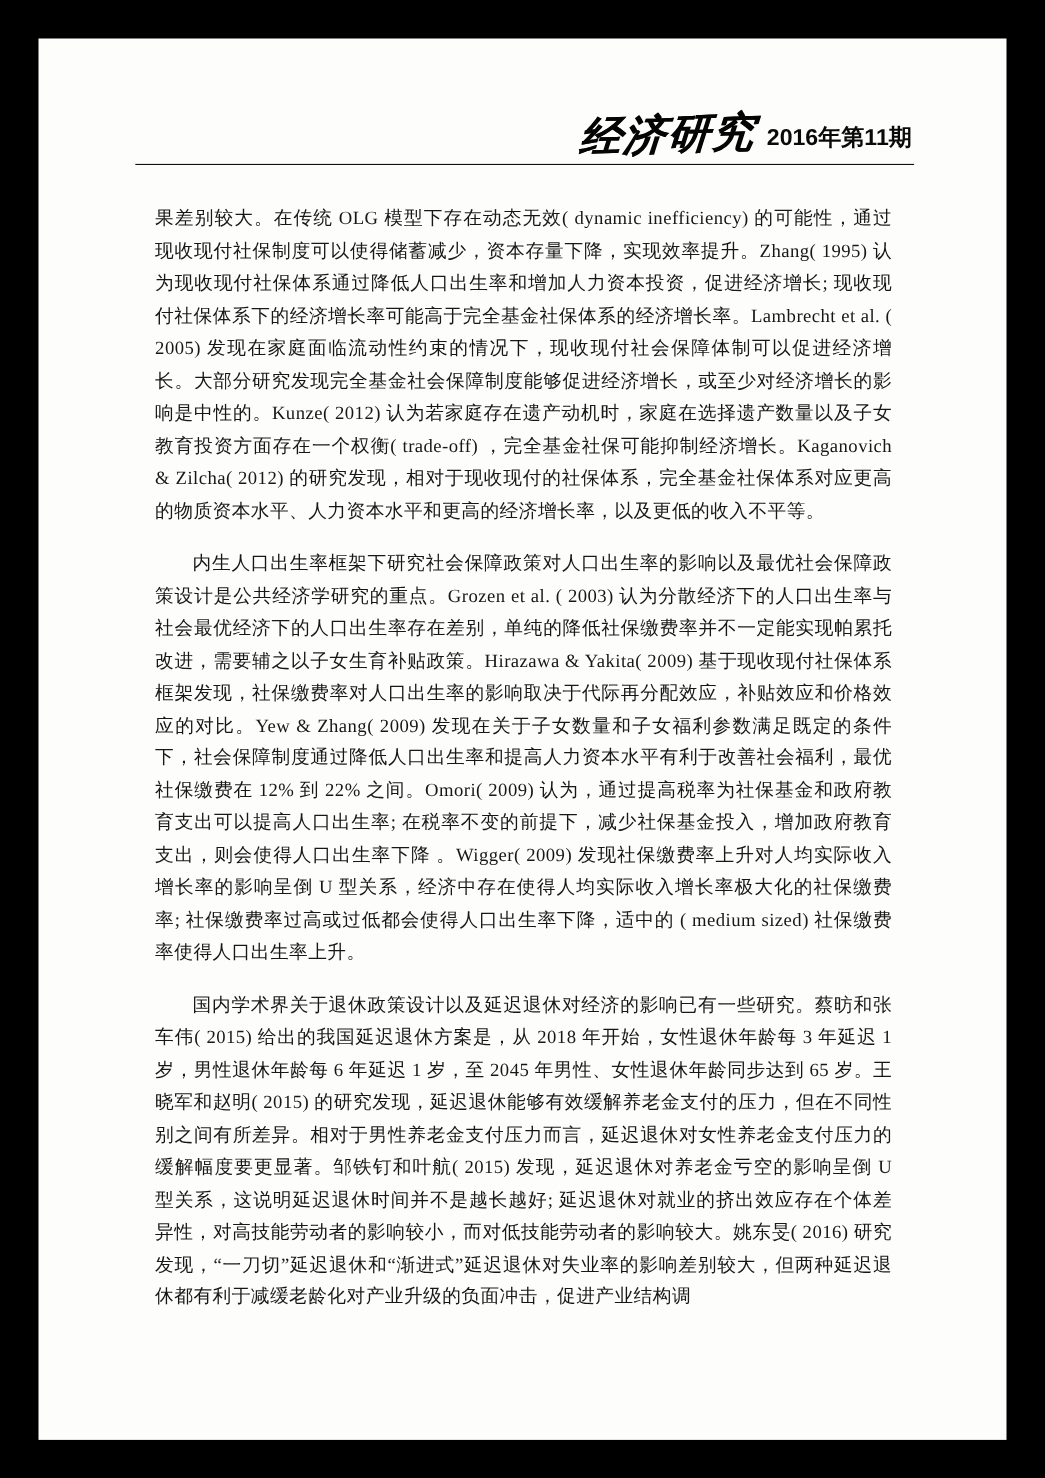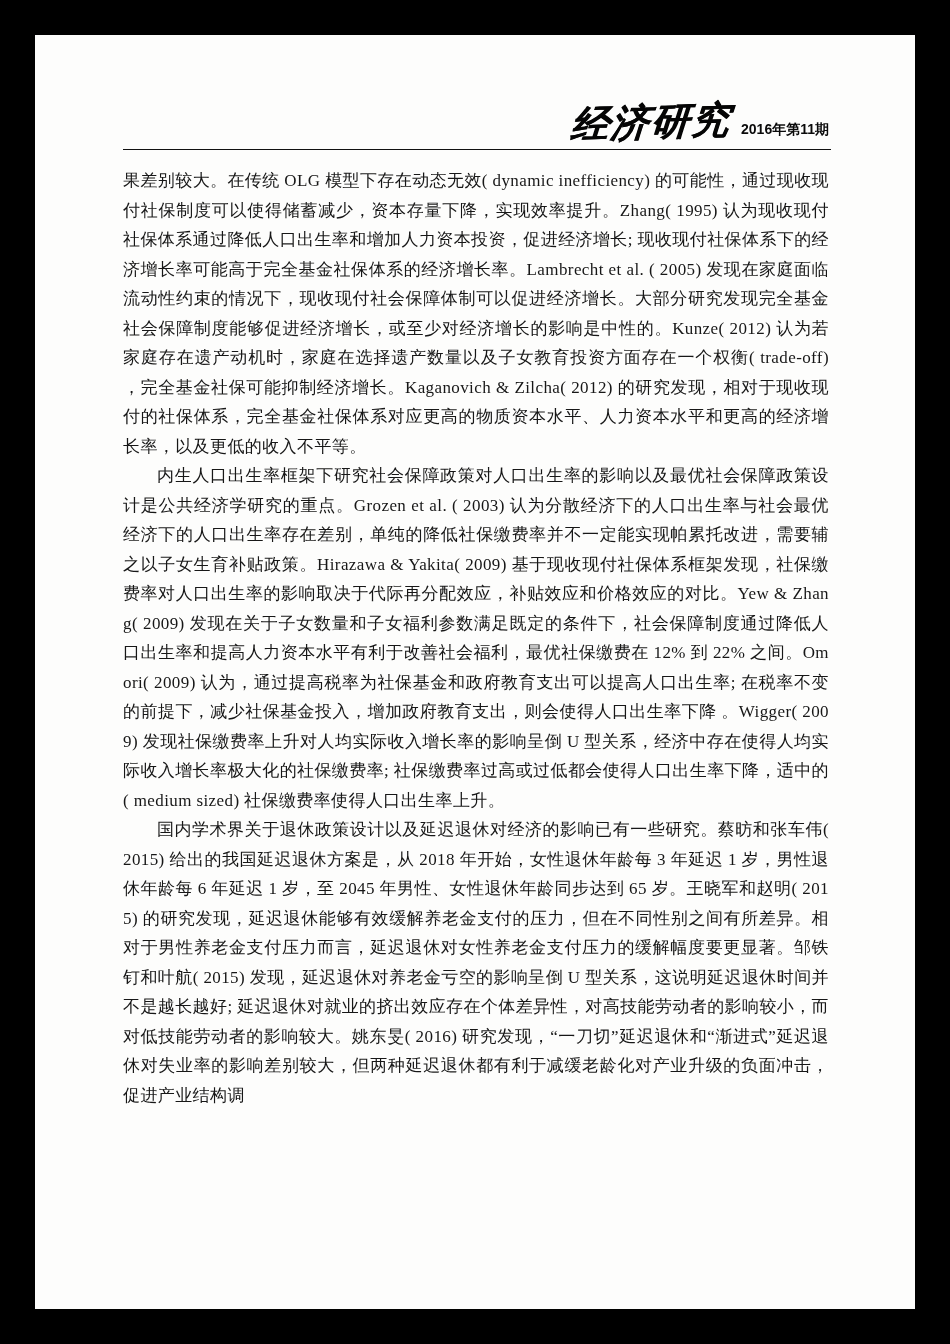--- a/index.html
+++ b/index.html
@@ -39,40 +39,40 @@
     font-size: 38px;
     line-height: 1;
     letter-spacing: 2px;
     transform: skewX(-6deg) rotate(-2deg);
     color: #050505;
     text-shadow: 0.6px 0 0 #050505;
   }
   .journal-issue {
     font-family: "Liberation Sans", "DejaVu Sans", sans-serif;
     font-weight: 700;
-    font-size: 14px;
+    font-size: 21px;
     padding-bottom: 2px;
     white-space: nowrap;
     color: #0a0a0a;
   }
   .header-rule {
     border: none;
     border-top: 1.6px solid #111111;
     margin: 2px 84px 0 88px;
   }
   .content {
     padding: 16px 86px 0 88px;
     font-size: 17px;
     line-height: 29.5px;
     text-align: justify;
     letter-spacing: 0.4px;
     color: #171717;
   }
   .para {
-    margin: 0;
+    margin: 18px;
     word-break: break-all;
   }
   .para.indent {
     text-indent: 2em;
   }
 </style>
 </head>
 <body>
 
 <div class="stage">

